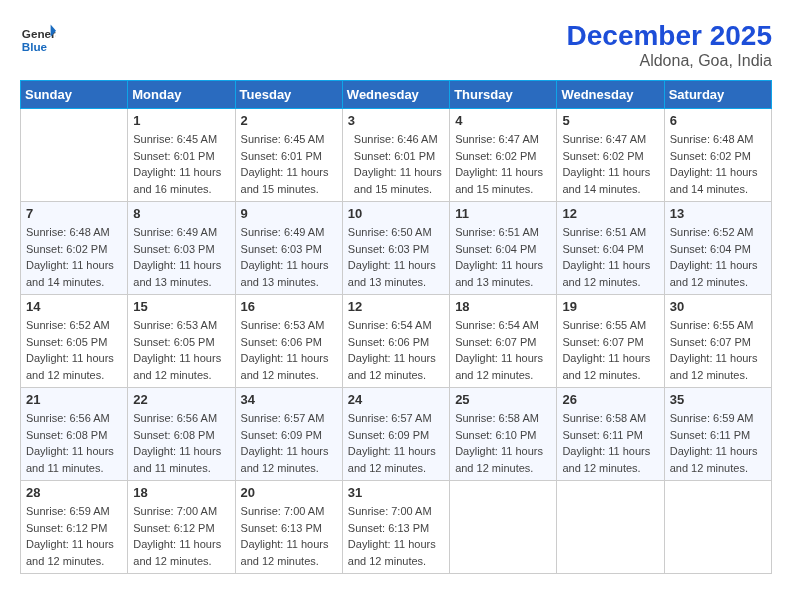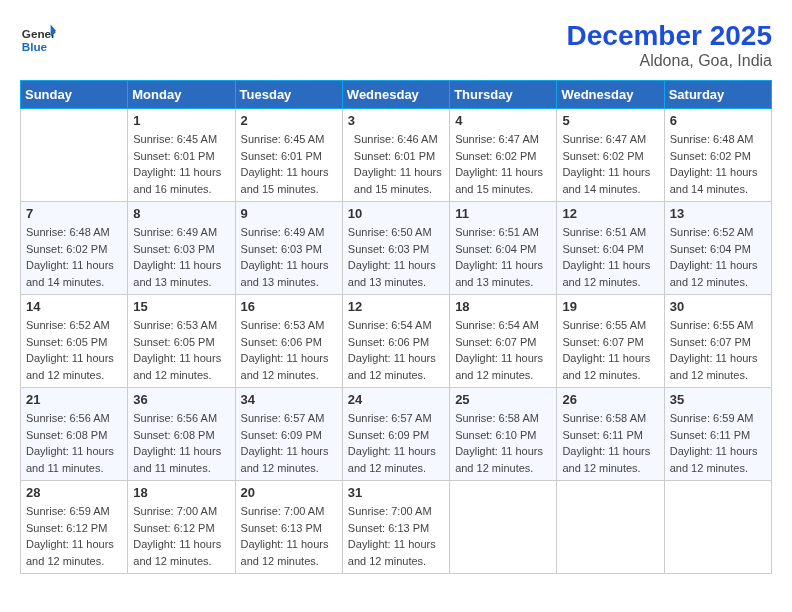--- a/index.html
+++ b/index.html
@@ -260,21 +260,21 @@
       </tr>
       <tr>
         <td>
           <span class="day-number">21</span>
           <div class="day-info" style="white-space: pre-line;">Sunrise: 6:56 AM
 Sunset: 6:08 PM
 Daylight: 11 hours
 and 11 minutes.</div>
         </td>
         <td>
-          <span class="day-number">36</span>
+          <span class="day-number">22</span>
           <div class="day-info" style="white-space: pre-line;">Sunrise: 6:56 AM
 Sunset: 6:08 PM
 Daylight: 11 hours
 and 11 minutes.</div>
         </td>
         <td>
           <span class="day-number">34</span>
           <div class="day-info" style="white-space: pre-line;">Sunrise: 6:57 AM
 Sunset: 6:09 PM
 Daylight: 11 hours

